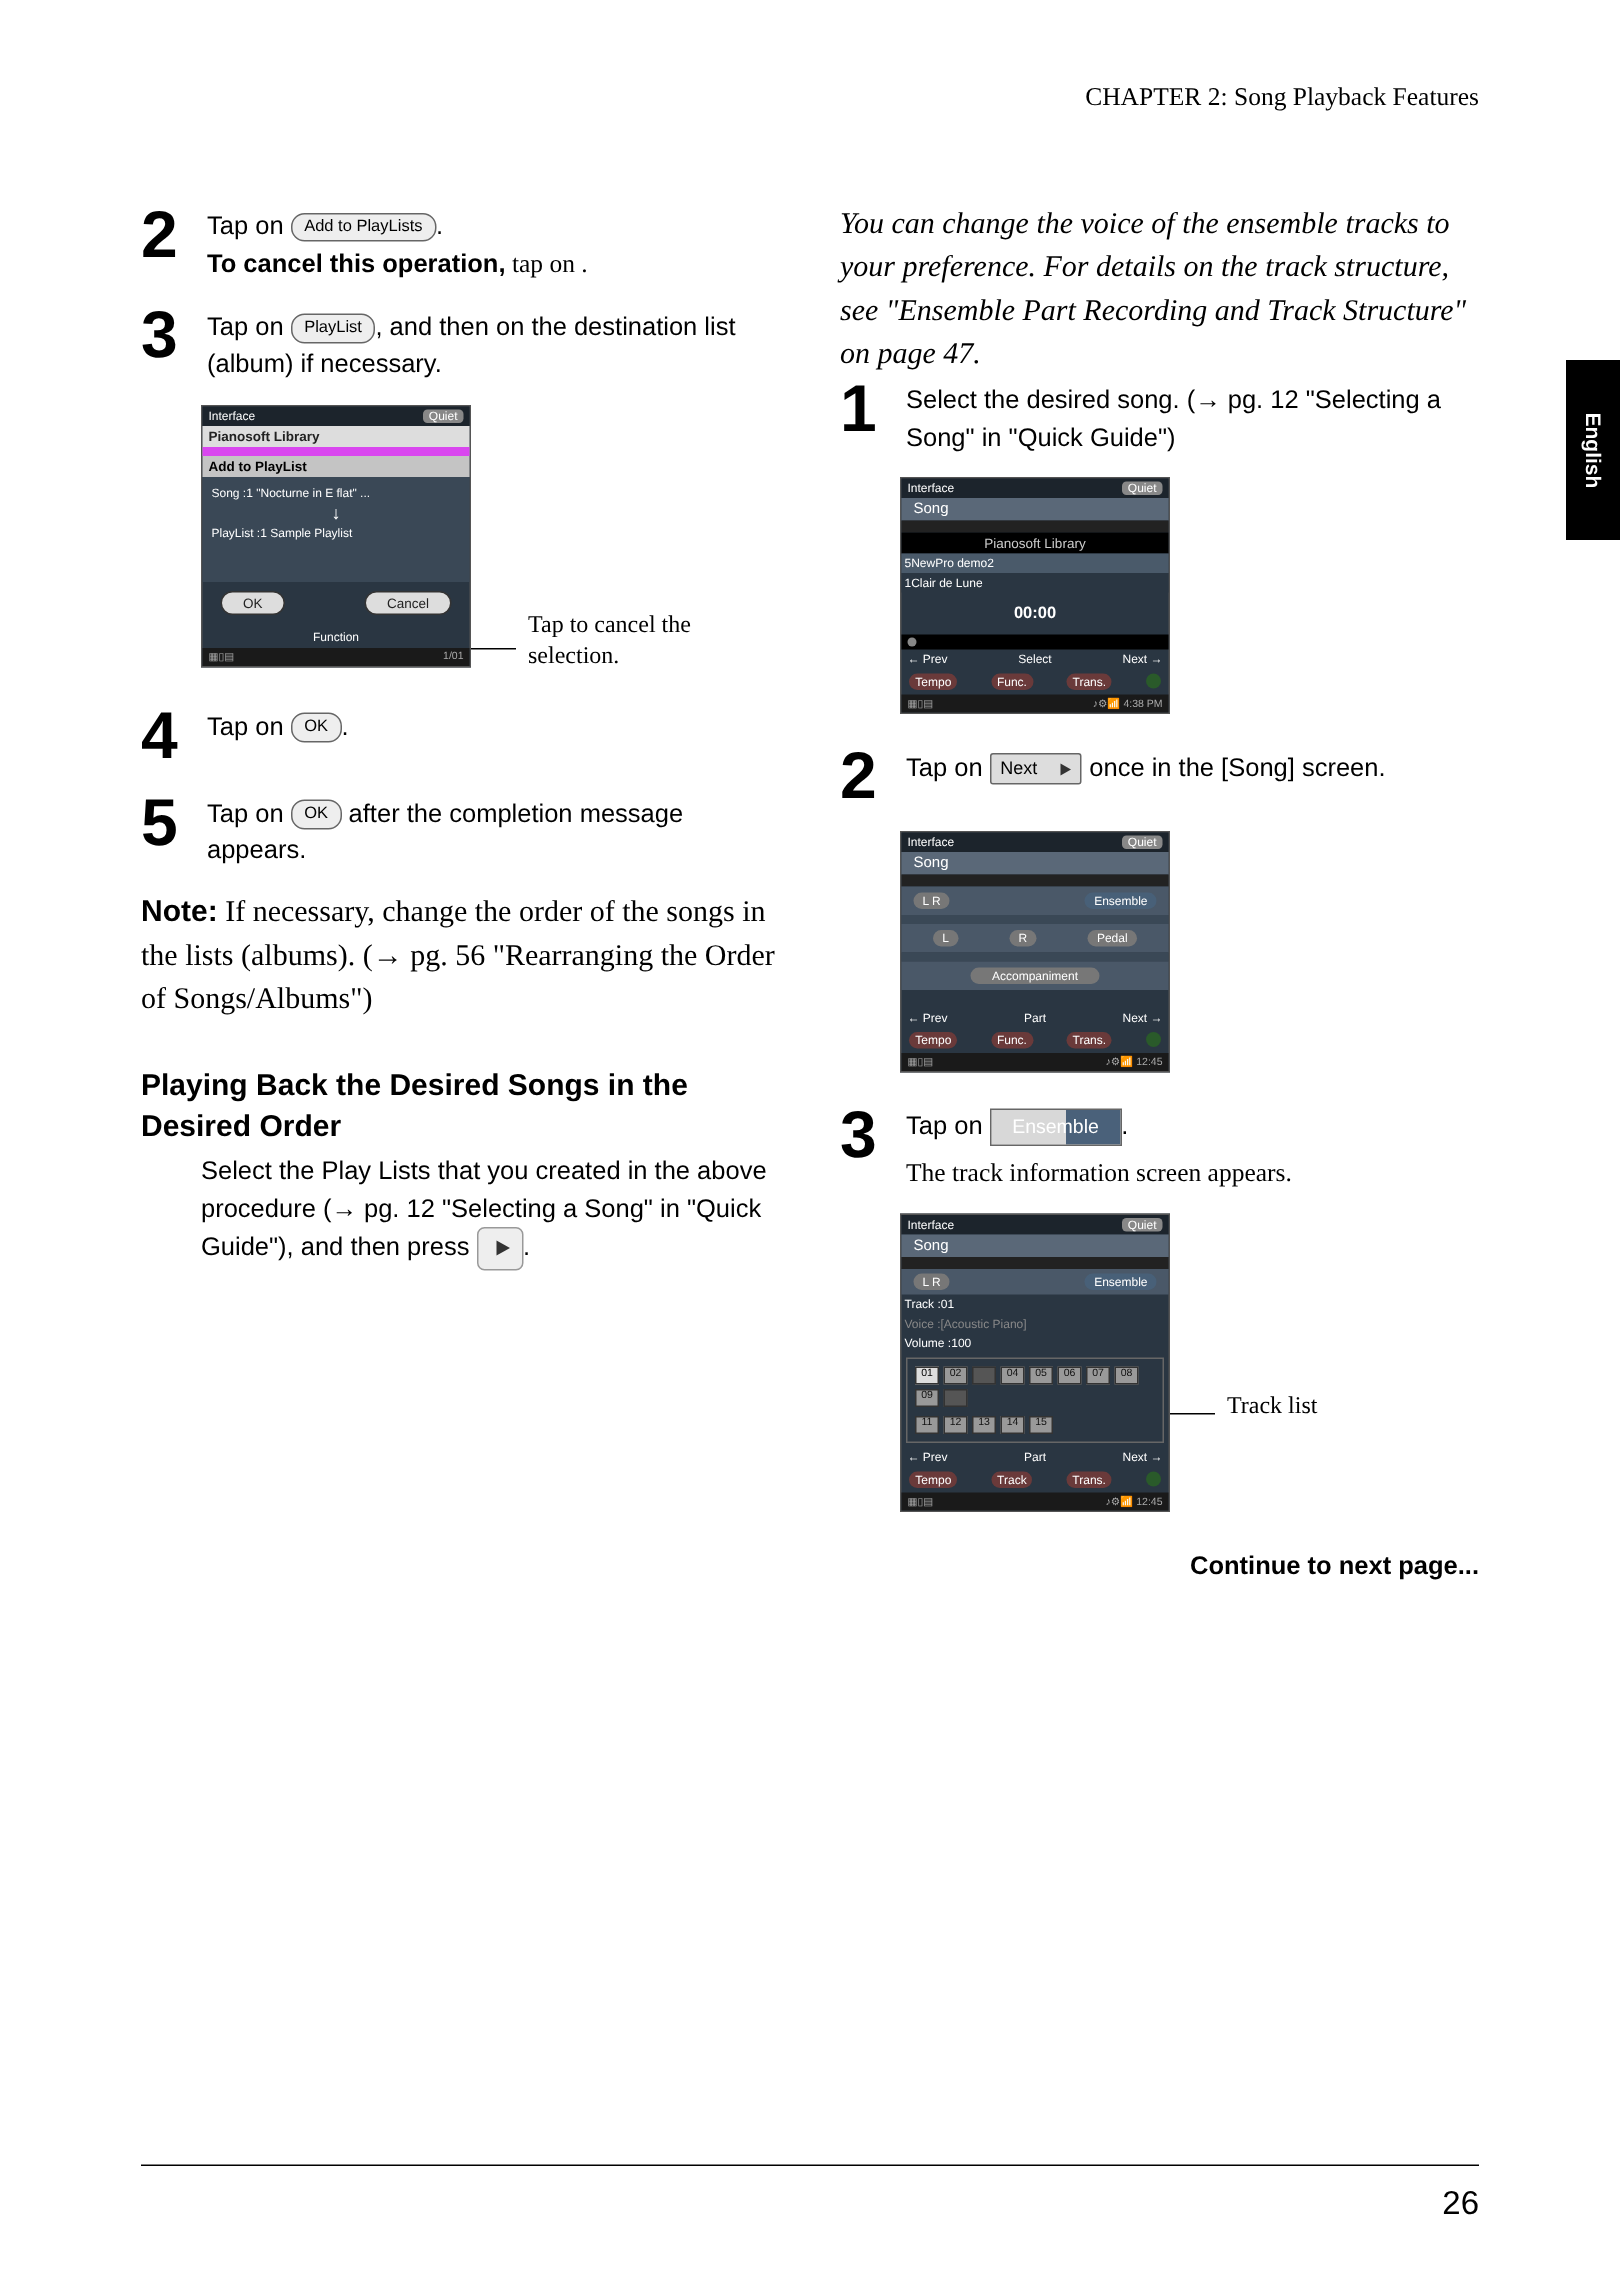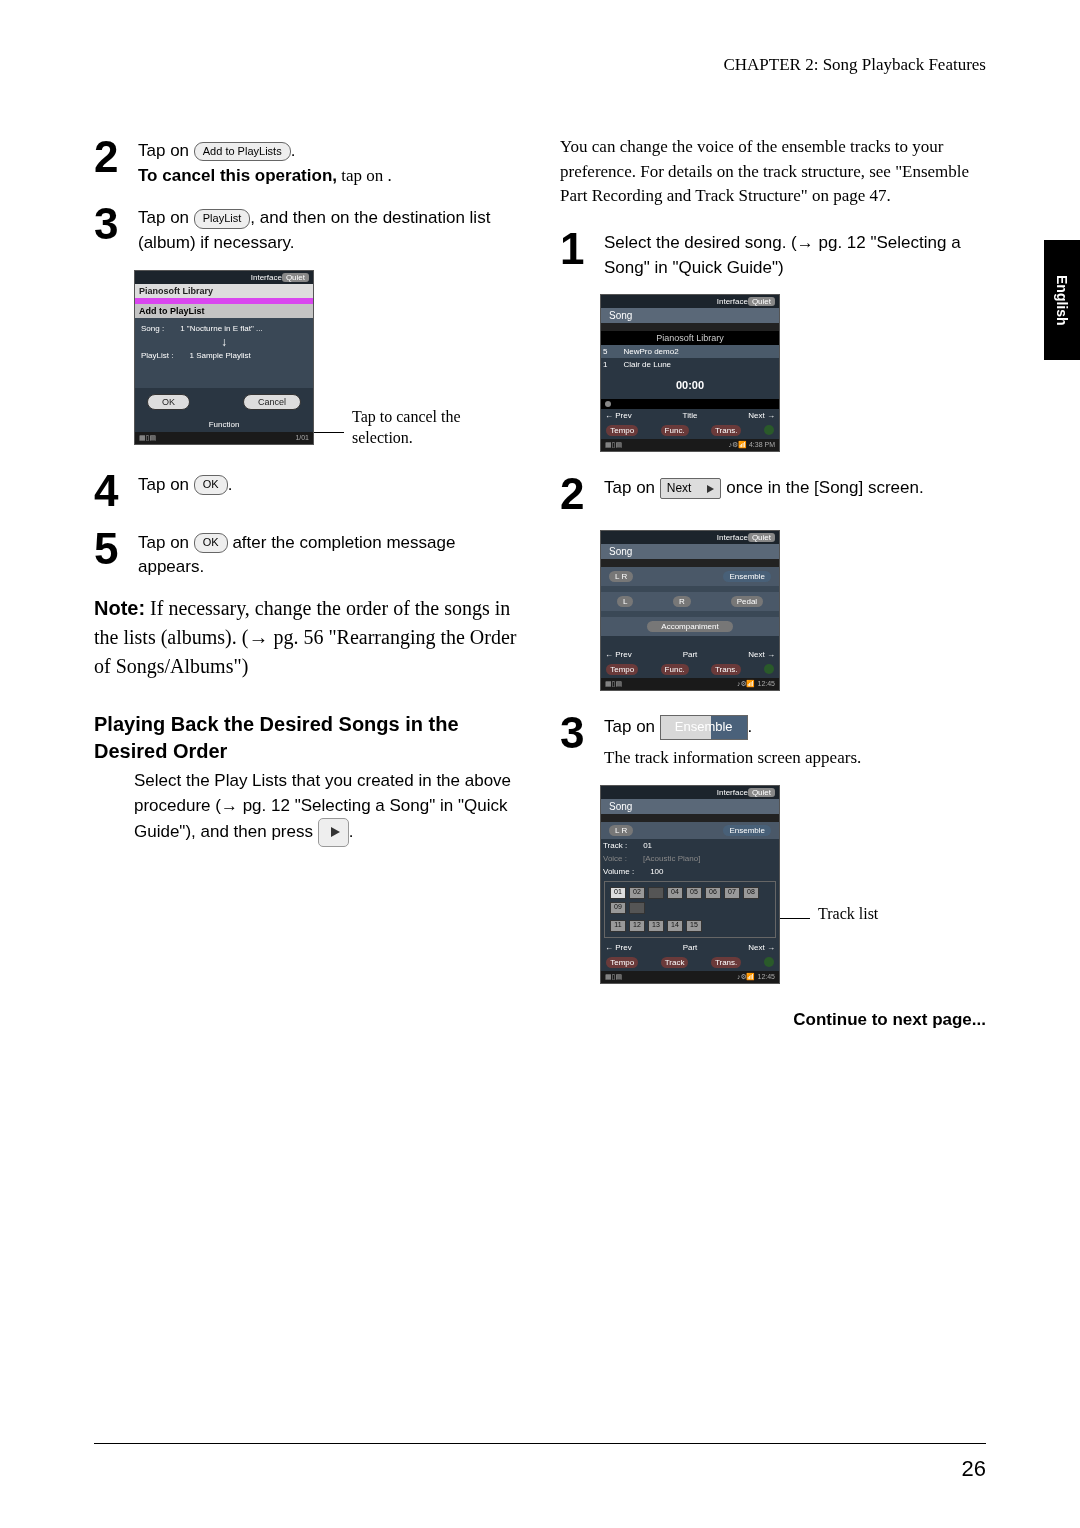--- a/index.html
+++ b/index.html
@@ -108,25 +108,25 @@
     text-align: center;
   }
   .ss-frame {
     border: 1px solid #555;
     background: #2a3642;
     color: #fff;
     font-family: Arial, sans-serif;
     font-size: 9px;
     width: 180px;
   }
-  .ss-top { display:flex; justify-content:flex-end; padding:2px 4px; background:#1c242c; font-size:8px; }
+  .ss-top { display:flex; justify-content:space-between; padding:2px 4px; background:#1c242c; font-size:8px; }
   .ss-quiet { background:#888; padding:0 4px; border-radius:3px; }
   .ss-title { background:#5a6878; text-align:center; padding:2px; font-size:10px; }
   .ss-body { padding:4px; min-height:70px; }
-  .ss-row { display:flex; padding:2px; gap:16px; align-items:center; font-size:8px;}
+  .ss-row { display:flex; padding:2px; gap:0; align-items:center; font-size:8px;}
   .ss-btn-row { display:flex; justify-content:space-around; padding:3px; gap:18px; }
   .ss-btn { background:#6a3a3a; color:#fff; font-size:8px; padding:1px 4px; border-radius:8px; }
   .ss-nav-row { display:flex; justify-content:space-between; padding:2px 4px; font-size:8px; }
   .ss-bottom { display:flex; justify-content:space-between; padding:2px 4px; background:#1a1a1a; font-size:7px; color:#aaa;}
   .ss-ok-row { display:flex; justify-content:space-between; padding:6px 12px 10px;}
   .ss-ok-btn { background:#ddd; color:#222; border-radius:9px; padding:2px 14px; font-size:9px; border:1px solid #333;}
   .callout-row { display:flex; align-items:flex-start; }
   .callout-line { border-top:1px solid #000; flex:0 0 20px; margin-top:10px;}
   .callout-text { font-family: Georgia, serif; font-size:16px; padding-left:8px; max-width:160px; line-height:1.35;}
   .note-para { font-family: Georgia, serif; font-size:20px; line-height:1.45; margin-top:8px; margin-bottom:30px;}
@@ -139,21 +139,21 @@
   .section-heading {
     font-family: Arial, Helvetica, sans-serif;
     font-weight: 900;
     font-size: 26px;
     line-height: 1.3;
     color: #000;
     border-left: 9px solid #417078;
     padding-left: 12px;
     margin-bottom: 18px;
   }
-  .serif-para { font-family: Georgia, serif; font-size:17px; line-height:1.45; margin-bottom:18px;}
+  .serif-para { font-family: Georgia, serif; font-size:20px; line-height:1.45; font-style:italic;}
   .continue-line {
     font-family: Arial, Helvetica, sans-serif;
     font-weight: 900;
     font-size: 17px;
     text-align: right;
     margin-top: 26px;
   }
   .page-num {
     position: absolute;
     bottom: 46px;
@@ -292,21 +292,21 @@
       <div class="ss-row" style="background:#2a3642;">
           <span>1</span>
           <span>Clair de Lune</span>
         </div>
       <div style="text-align:center;padding:8px;font-size:11px;font-weight:bold;">00:00</div>
       <div style="background:#000;height:10px;position:relative;">
           <div style="position:absolute;left:4px;top:2px;width:6px;height:6px;background:#888;border-radius:50%;"></div>
         </div>
       <div class="ss-nav-row">
         <span>← Prev</span>
-        <span>Title</span>
+        <span>Select</span>
         <span>Next →</span>
       </div>
       <div class="ss-btn-row">
         <span class="ss-btn">Tempo</span>
         <span class="ss-btn">Func.</span>
         <span class="ss-btn">Trans.</span>
         <span style="width:10px;height:10px;background:#2a5a2a;border-radius:50%;"></span>
       </div>
       <div class="ss-bottom">
           <span>▦▯▤</span>

